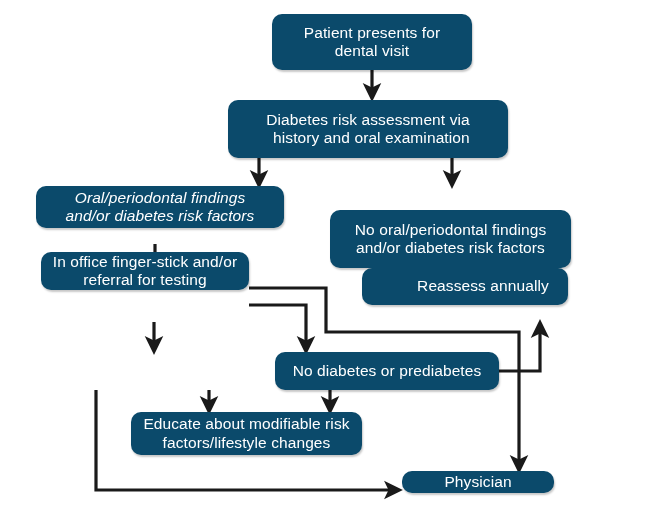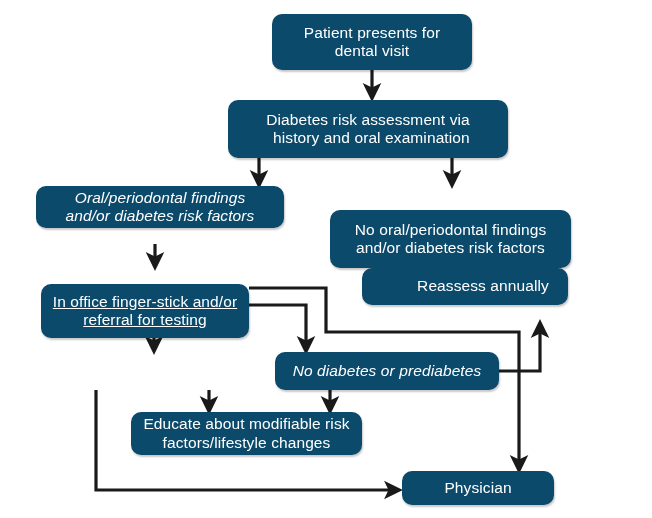--- a/index.html
+++ b/index.html
@@ -99,36 +99,36 @@
   <div class="node" style="left:36px; top:186px; width:248px; height:42px;font-style:italic;">
     <span class="node-label">Oral/periodontal findings
 and/or diabetes risk factors</span>
   </div>
 
   <div class="node" style="left:330px; top:186px; width:241px; height:58px;margin-top:24px;">
     <span class="node-label">No oral/periodontal findings
 and/or diabetes risk factors</span>
   </div>
 
-  <div class="node" style="left:41px; top:284px; width:208px; height:54px;text-decoration:underline;">
+  <div class="node" style="left:41px; top:252px; width:208px; height:38px;">
     <span class="node-label">In office finger-stick and/or
 referral for testing</span>
   </div>
 
   <div class="node" style="left:362px; top:268px; width:206px; height:37px;padding-left:44px;">
     <span class="node-label">Reassess annually</span>
   </div>
 
 
-  <div class="node" style="left:275px; top:352px; width:224px; height:38px;font-style:italic;">
+  <div class="node" style="left:275px; top:352px; width:224px; height:38px;">
     <span class="node-label">No diabetes or prediabetes</span>
   </div>
 
   <div class="node" style="left:131px; top:412px; width:231px; height:43px;">
     <span class="node-label">Educate about modifiable risk
 factors/lifestyle changes</span>
   </div>
 
-  <div class="node" style="left:402px; top:471px; width:152px; height:34px;">
+  <div class="node" style="left:402px; top:471px; width:152px; height:22px;">
     <span class="node-label">Physician</span>
   </div>
 
 </div>
 
 </body></html>

